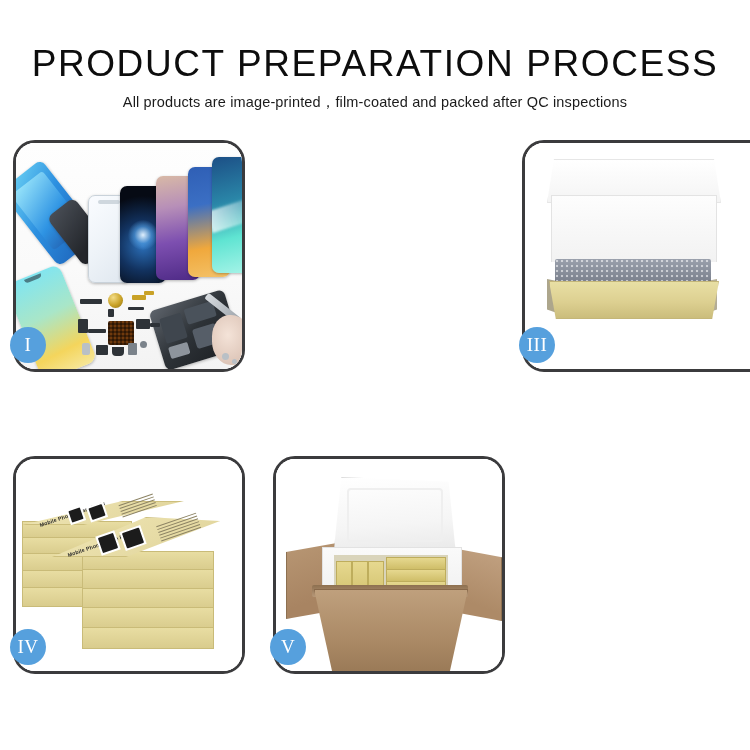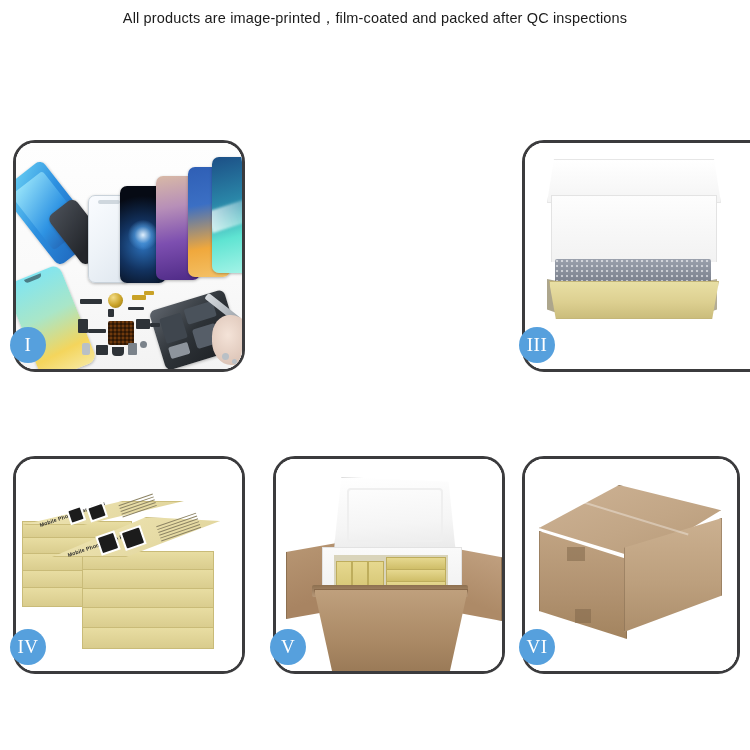--- a/index.html
+++ b/index.html
@@ -350,20 +350,21 @@
 
   
   [data-interactable="true"]{ cursor: default; }
 </style>
 </head>
 <body>
 
 <div id="root" data-interactable="false">
 
   <div class="header" data-interactable="false">
+    <div class="title" data-interactable="false">PRODUCT PREPARATION PROCESS</div>
     <div class="subtitle" data-interactable="false">All products are image-printed，film-coated and packed after QC inspections</div>
   </div>
 
   <div class="grid" data-interactable="false">
 
     <div class="panel" id="p1" data-interactable="true">
       <div class="panel-inner" data-interactable="false">
         <div class="p1bg" data-interactable="false"></div>
 
         <div class="phone ph-blue" data-interactable="false"></div>
@@ -491,27 +492,15 @@
           <div class="bar" style="left:52px;top:14px;width:58px;height:11px;" data-interactable="false"></div>
           <div class="bar" style="left:52px;top:26px;width:58px;height:11px;" data-interactable="false"></div>
           <div class="bar" style="left:52px;top:38px;width:58px;height:10px;" data-interactable="false"></div>
         </div>
         <div class="c5-rim" data-interactable="false"></div>
         <div class="c5-body" data-interactable="false"></div>
       </div>
       <div class="badge" data-interactable="false">V</div>
     </div>
 
-    <div class="panel" id="p6" data-interactable="true">
-      <div class="panel-inner" data-interactable="false">
-        <div class="p6bg" data-interactable="false"></div>
-        <div class="c6-top" data-interactable="false"></div>
-        <div class="c6-left" data-interactable="false"></div>
-        <div class="c6-right" data-interactable="false"></div>
-        <div class="c6-seam" style="left:40px;top:56px;width:126px;transform:rotate(17deg);" data-interactable="false"></div>
-        <div class="c6-tab" style="left:42px;top:88px;width:18px;height:14px;" data-interactable="false"></div>
-        <div class="c6-tab" style="left:50px;top:150px;width:16px;height:14px;" data-interactable="false"></div>
-      </div>
-      <div class="badge" data-interactable="false">VI</div>
-    </div>
 
   </div>
 </div>
 
 </body></html>

